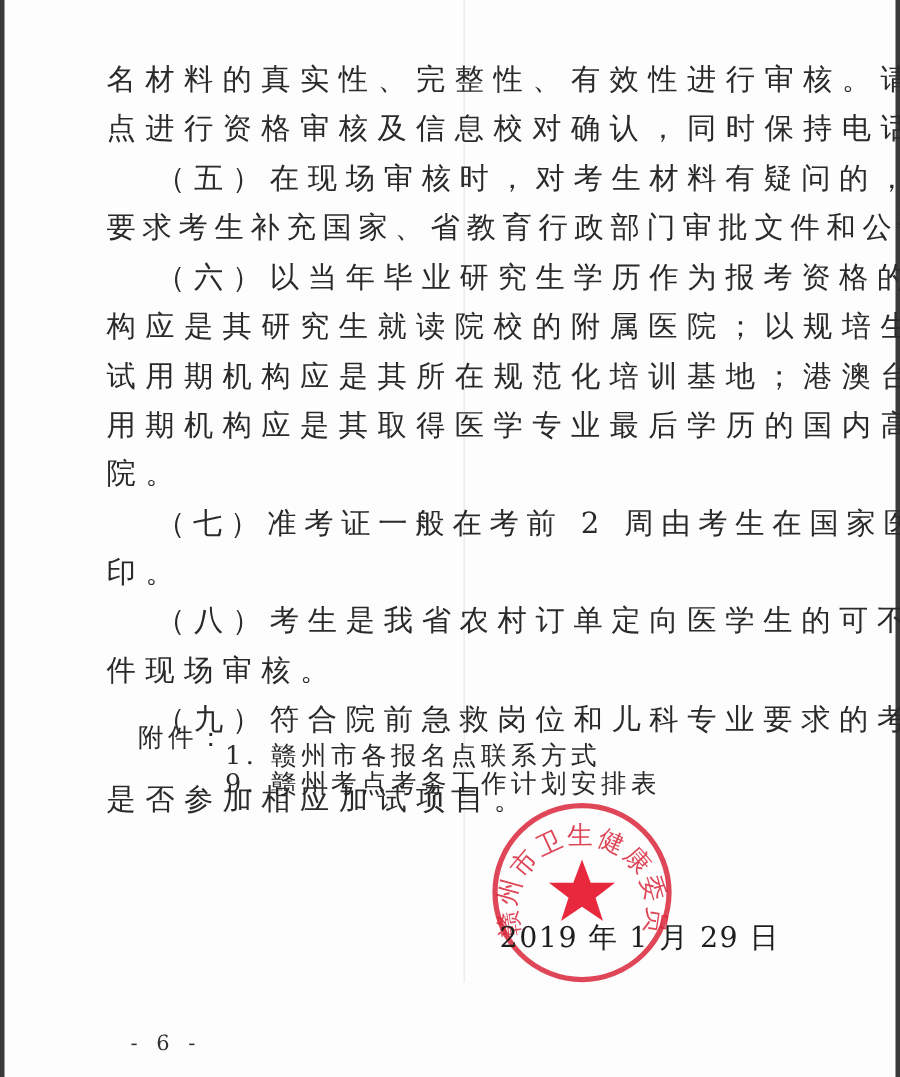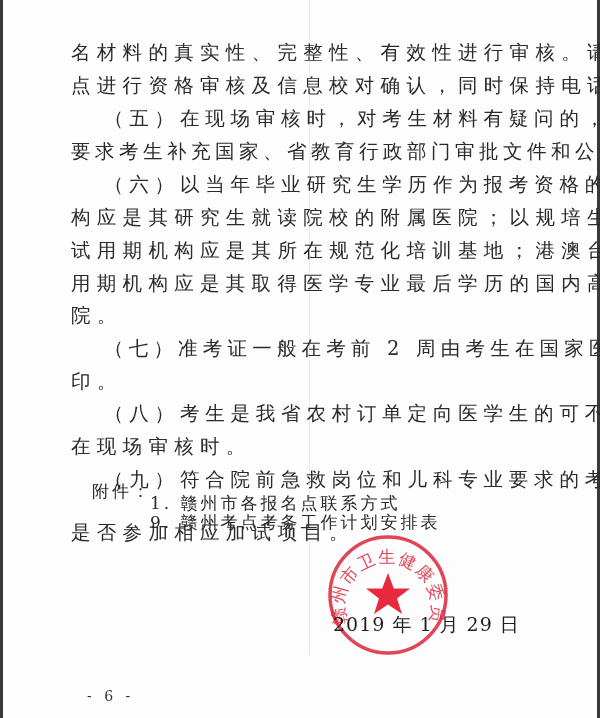--- a/index.html
+++ b/index.html
@@ -29,21 +29,21 @@
   <div class="line indent" style="top:106px;letter-spacing:5.8px">（五）在现场审核时，对考生材料有疑问的，考区考点有权</div>
   <div class="line" style="top:139px;letter-spacing:4.5px">要求考生补充国家、省教育行政部门审批文件和公证证明等材料。</div>
   <div class="line indent" style="top:172px;letter-spacing:5.8px">（六）以当年毕业研究生学历作为报考资格的，其试用期机</div>
   <div class="line" style="top:205px">构应是其研究生就读院校的附属医院；以规培生身份报考的，其</div>
   <div class="line" style="top:238px">试用期机构应是其所在规范化培训基地；港澳台和外籍考生的试</div>
   <div class="line" style="top:271px">用期机构应是其取得医学专业最后学历的国内高等院校的附属医</div>
   <div class="line" style="top:303px">院。</div>
   <div class="line indent" style="top:336px;letter-spacing:5.2px">（七）准考证一般在考前 2 周由考生在国家医学考试网上打</div>
   <div class="line" style="top:369px">印。</div>
   <div class="line indent" style="top:401px;letter-spacing:5.8px">（八）考生是我省农村订单定向医学生的可不提供毕业证原</div>
-  <div class="line" style="top:434px">在现场审核时。</div>
+  <div class="line" style="top:434px">件现场审核。</div>
   <div class="line indent" style="top:467px;letter-spacing:5.8px">（九）符合院前急救岗位和儿科专业要求的考生可自愿选择</div>
   <div class="line" style="top:520px">是否参加相应加试项目。</div>
 </div>
 
 <div>
   <div class="attach" style="left:92px;top:480px">附件：</div>
   <div class="attach" style="left:150px;top:492px">1. 赣州市各报名点联系方式</div>
   <div class="attach" style="left:150px;top:511px">9. 赣州考点考务工作计划安排表</div>
 </div>
 

